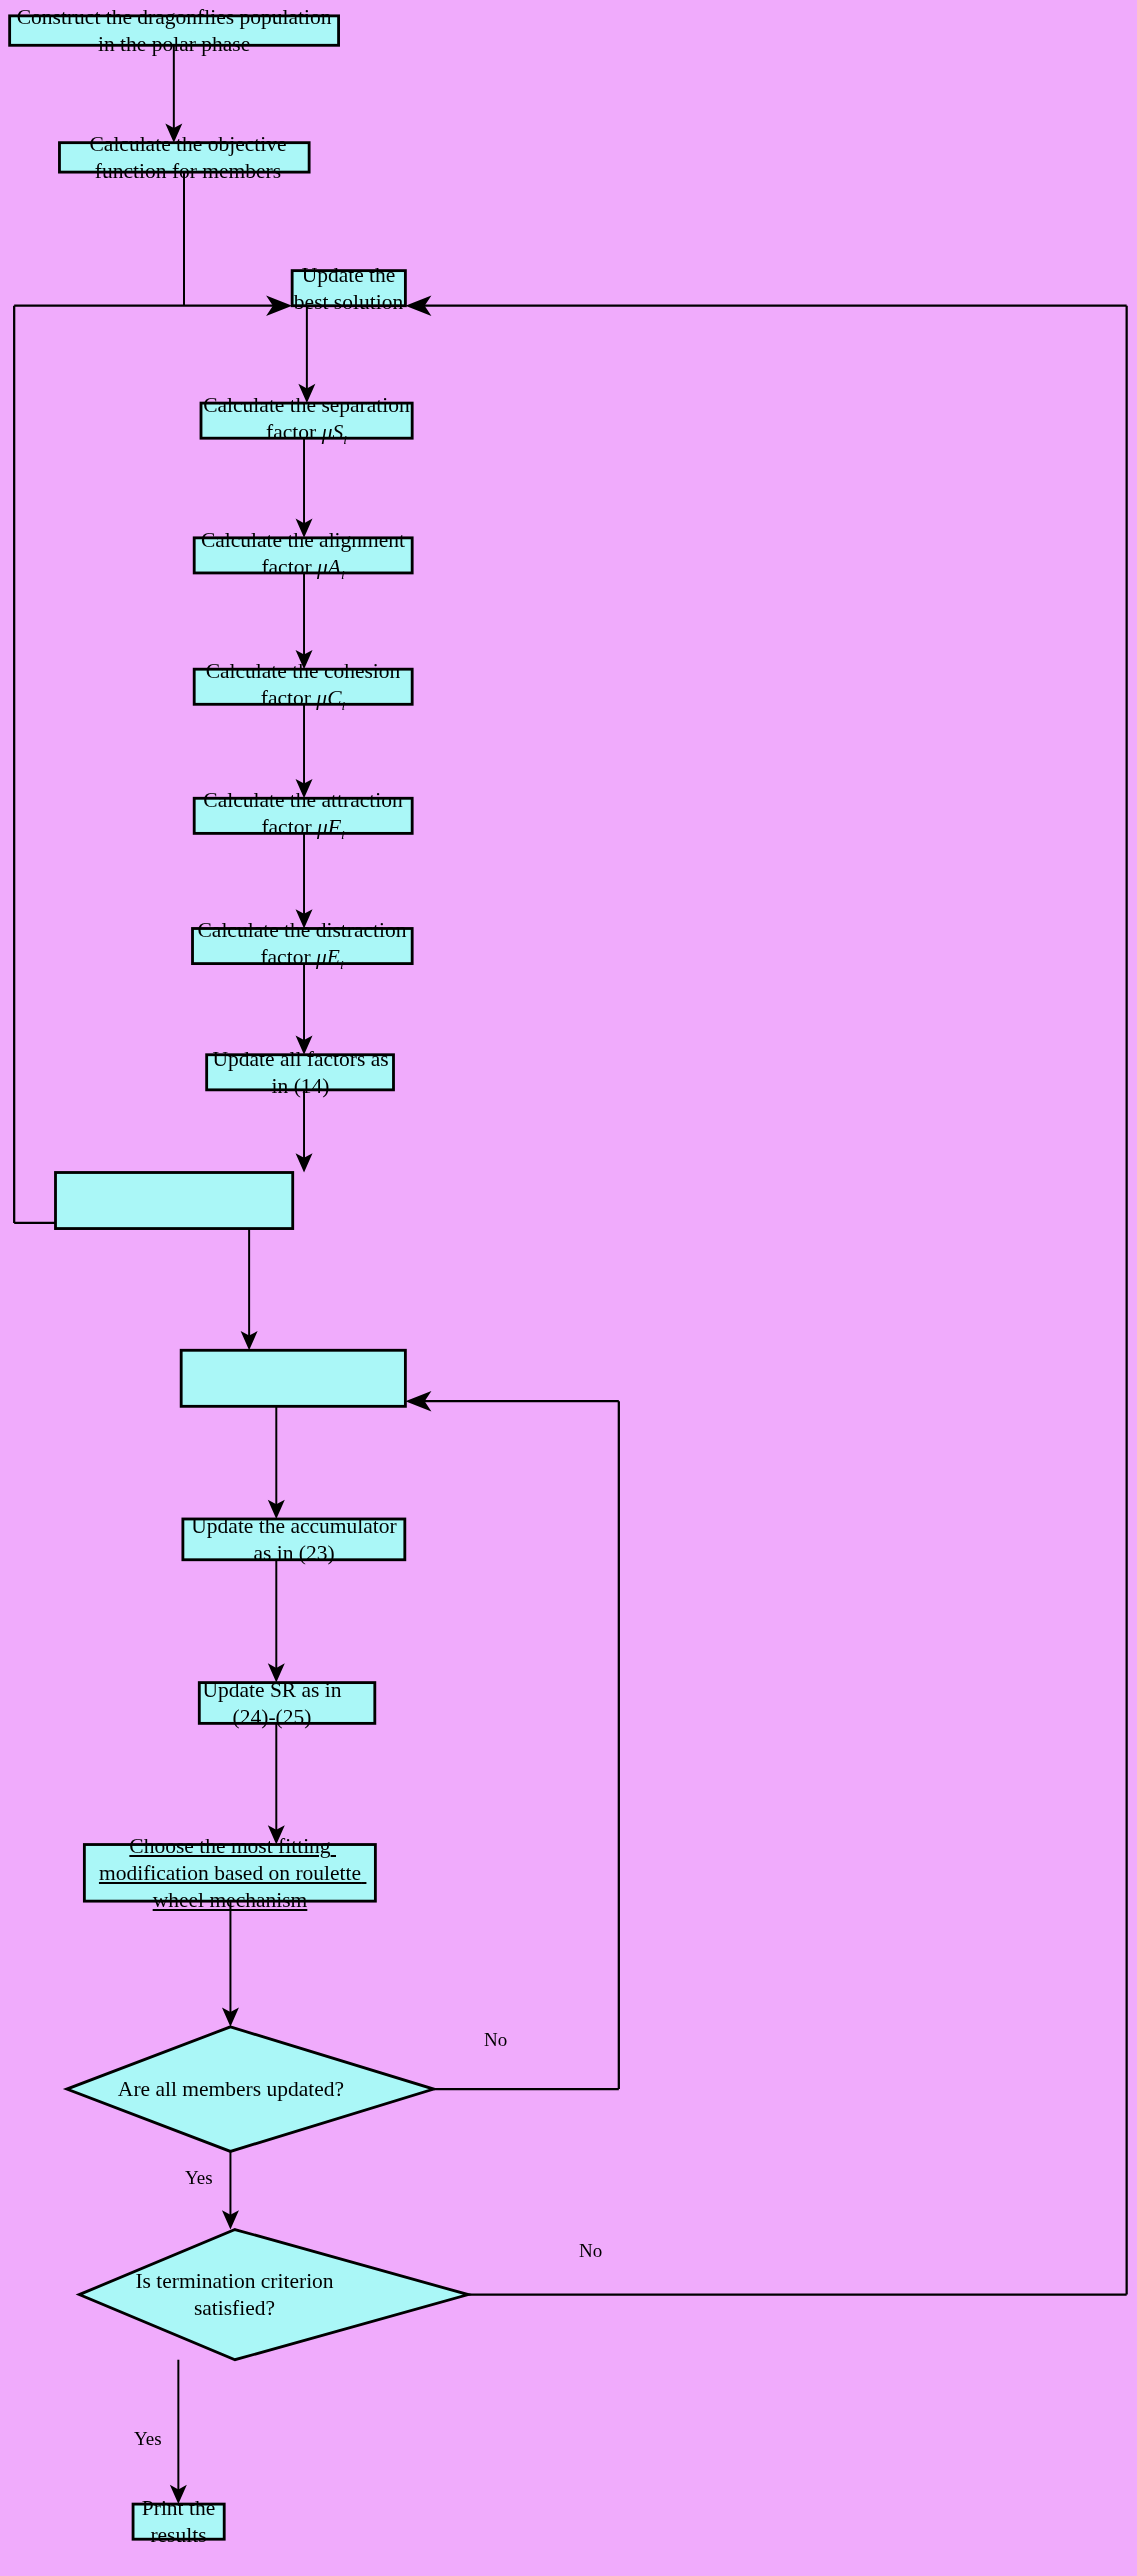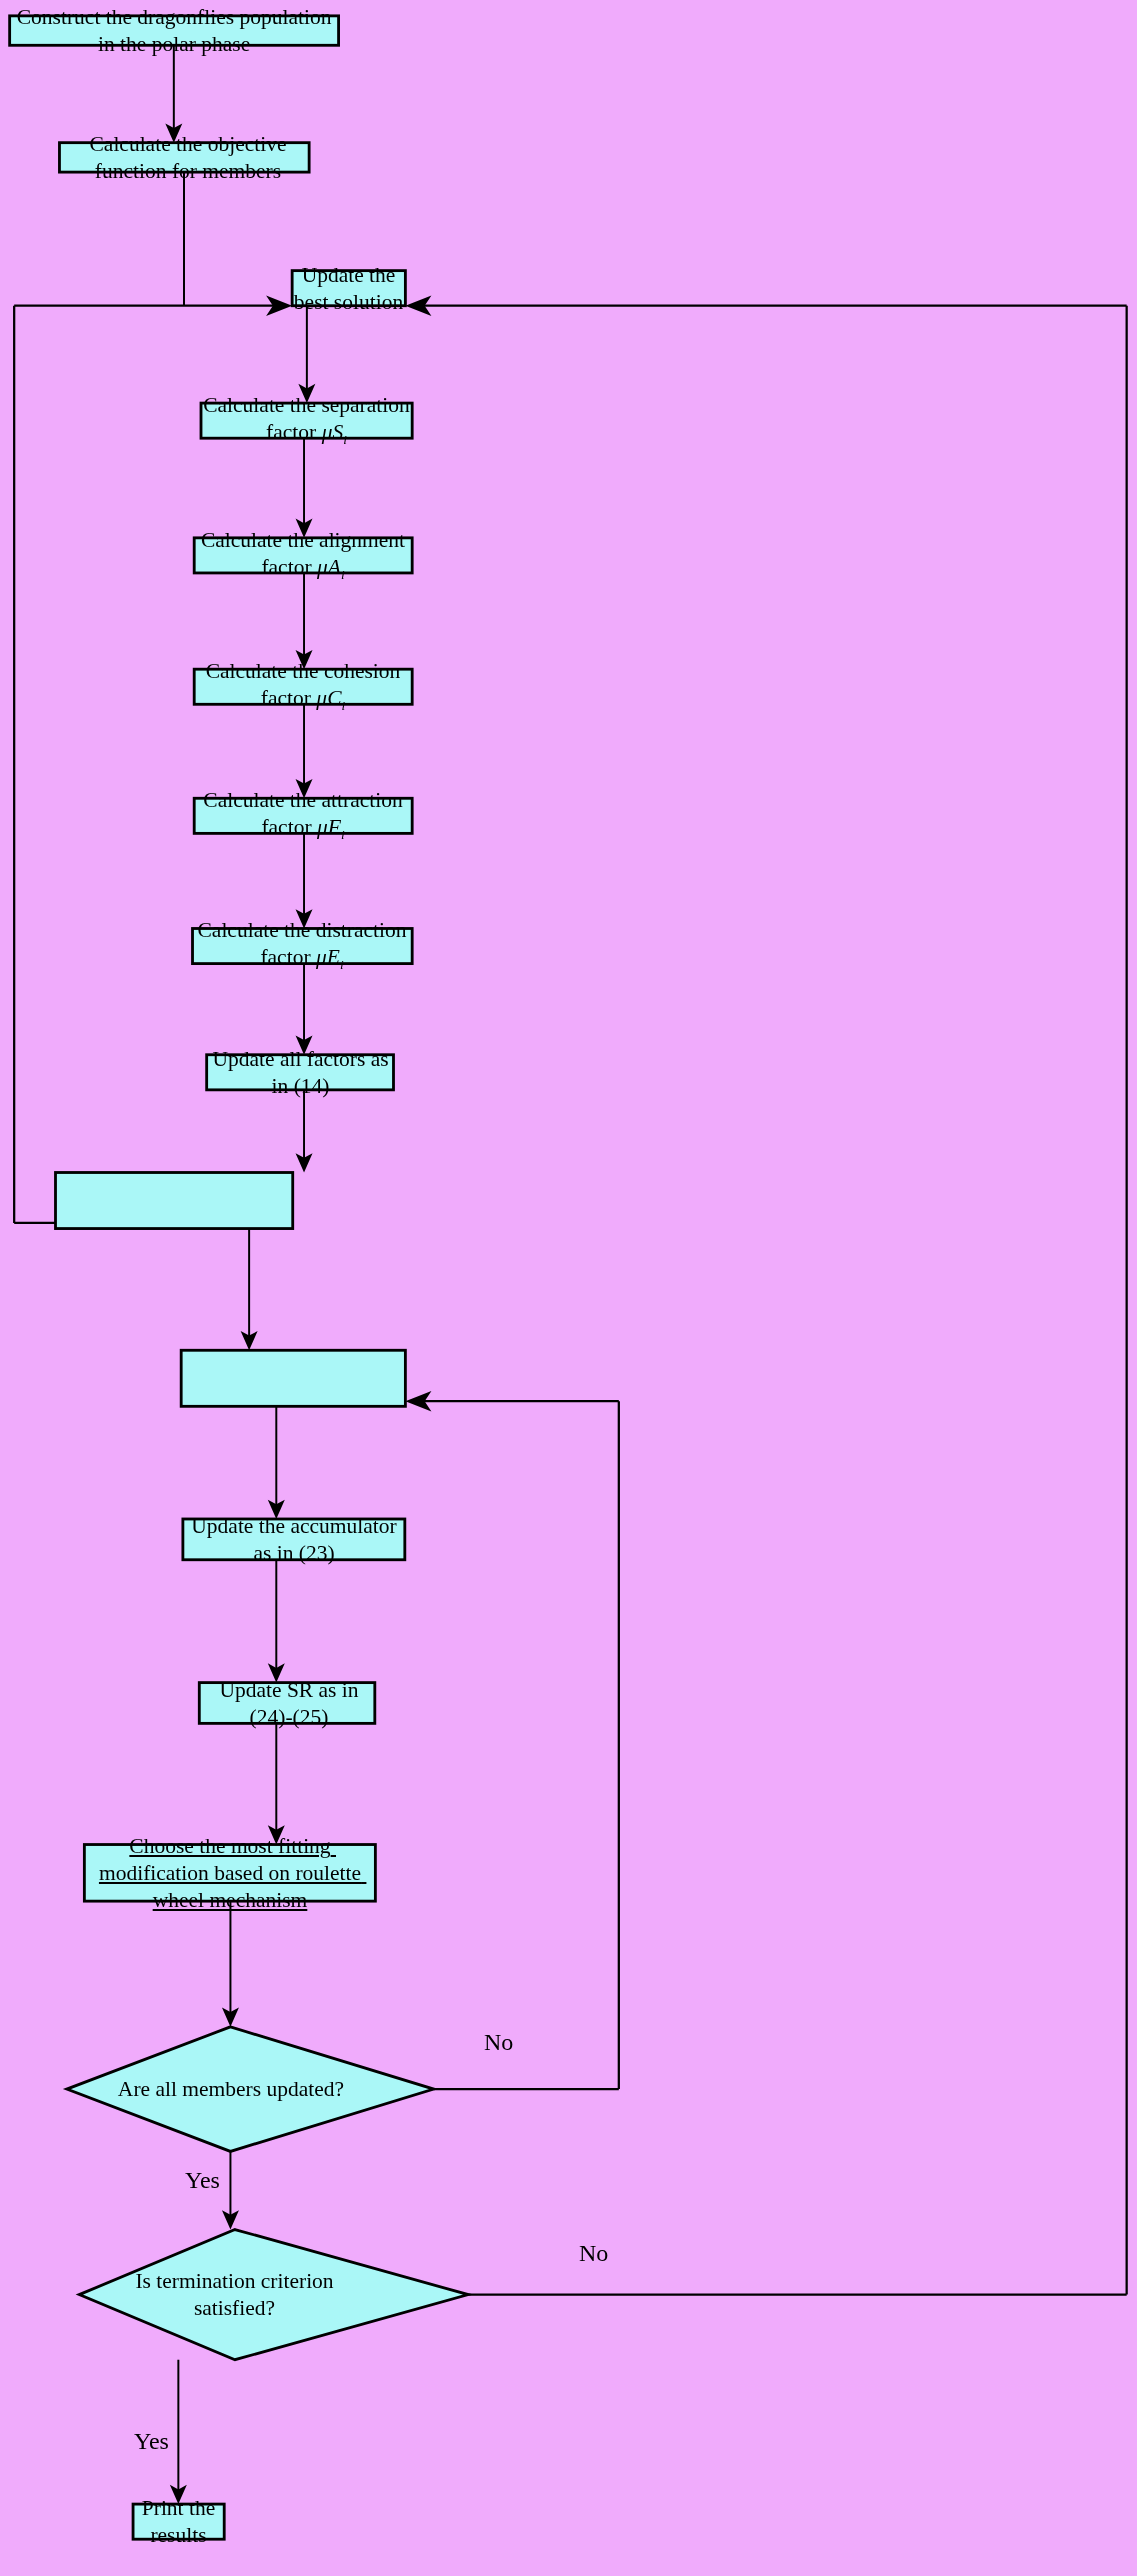--- a/index.html
+++ b/index.html
@@ -60,21 +60,21 @@
     font-family: "Liberation Serif", "DejaVu Serif", serif;
     font-size: 21.5px;
     line-height: 1.25;
     pointer-events: none;
     white-space: pre-wrap;
   }
   .edge-label {
     position: absolute;
     color: #000000;
     font-family: "Liberation Serif", "DejaVu Serif", serif;
-    font-size: 24px;
+    font-size: 19px;
     line-height: 1;
   }
   .mathvar {
     font-style: italic;
   }
   .mathsub {
     font-style: italic;
     font-size: 0.62em;
     vertical-align: sub;
   }
@@ -265,21 +265,21 @@
   <div class="node-label" style="left:207px; top:1055px; width:187px; height:35px;">
     <span>Update all factors as in (14)</span>
   </div>
 
 
 
   <div class="node-label" style="left:183px; top:1519px; width:222px; height:41px;">
     <span>Update the accumulator as in (23)</span>
   </div>
 
-  <div class="node-label" style="left:215px; top:1683px; width:148px; height:41px;">
+  <div class="node-label" style="left:198px; top:1683px; width:148px; height:41px;">
     <span>Update SR as in (24)-(25)</span>
   </div>
 
   <div class="node-label" style="left:89px; top:1845px; width:282px; height:57px;text-decoration:underline;">
     <span>Choose the most fitting modification based on roulette wheel mechanism</span>
   </div>
 
   <div class="node-label" style="left:101px; top:2071px; width:260px; height:36px;">
     <span>Are all members updated?</span>
   </div>

